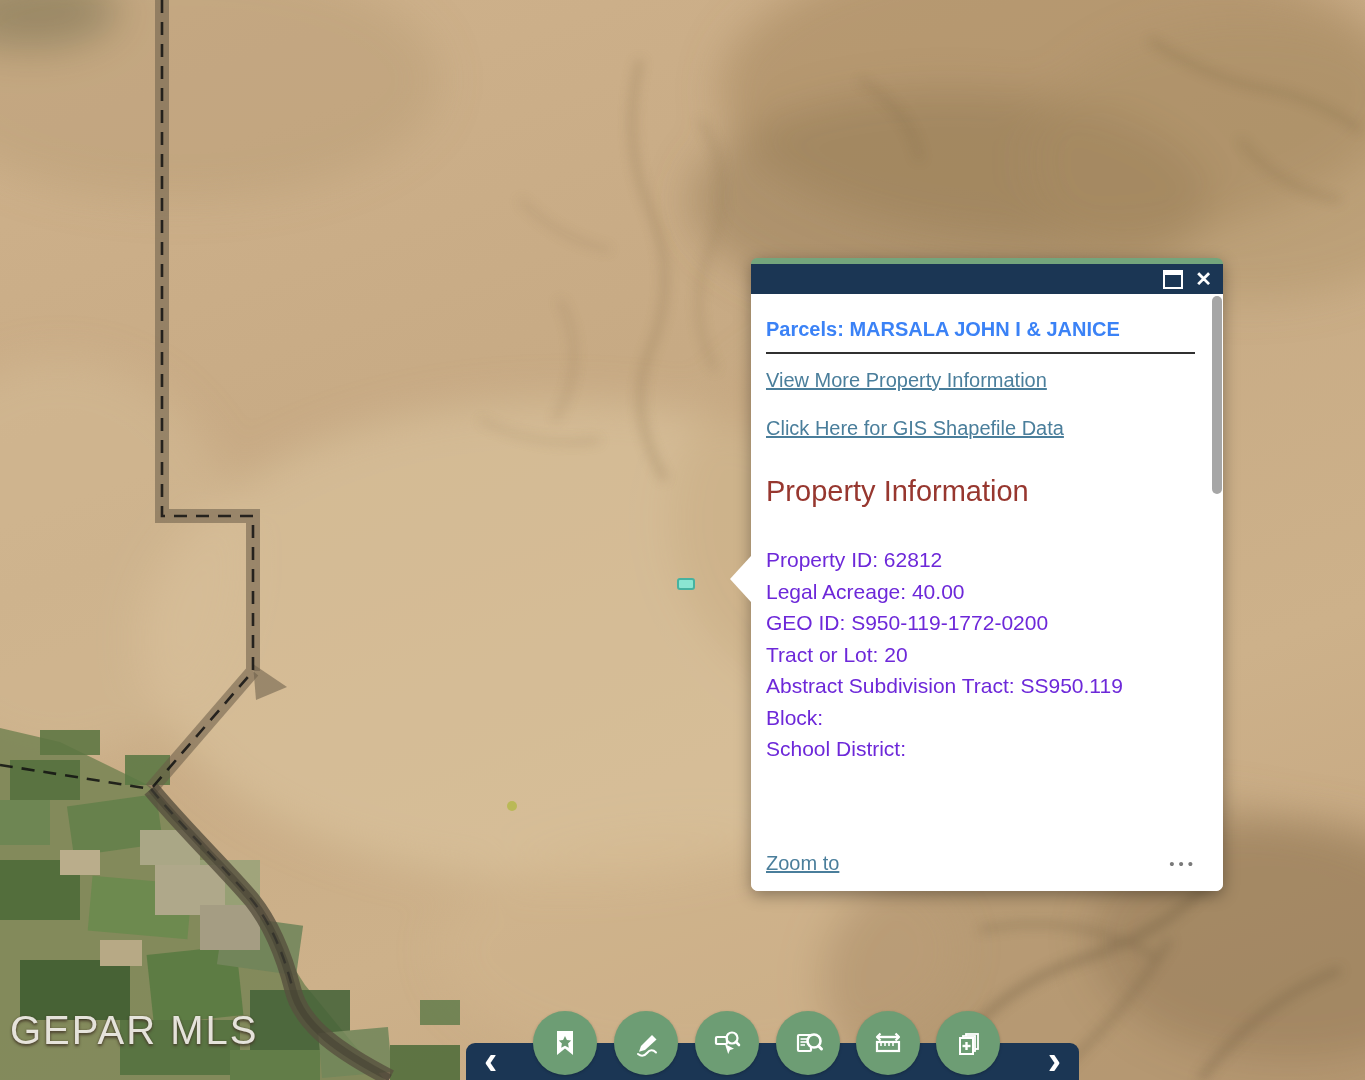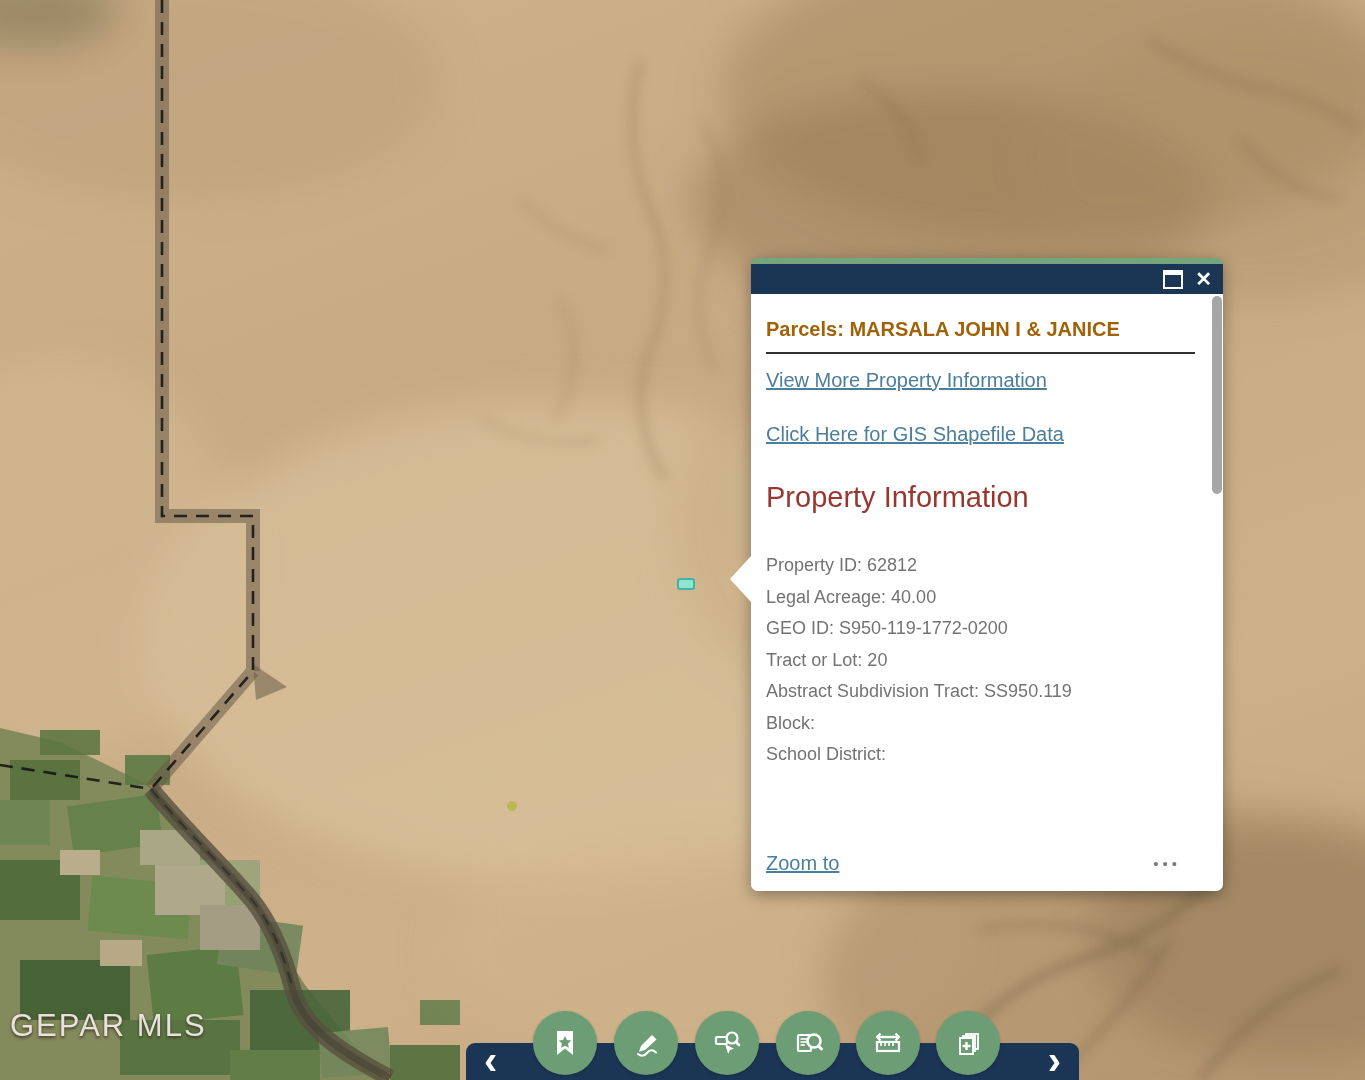--- a/index.html
+++ b/index.html
@@ -3,49 +3,49 @@
 <meta charset="utf-8">
 <style>
   html,body{margin:0;padding:0;width:1365px;height:1080px;overflow:hidden;
     font-family:"Liberation Sans",sans-serif;}
   body{background:linear-gradient(160deg,#cfb28c 0%,#c7aa84 38%,#cdb18a 70%,#c3a47e 100%);position:relative;}
   .abs{position:absolute;}
 
   
   #terrain{position:absolute;inset:0;width:1365px;height:1080px;}
 
-  .watermark{left:10px;top:1008px;font-size:31px;letter-spacing:2px;color:rgba(250,248,242,.88);
+  .watermark{left:10px;top:1008px;font-size:40px;letter-spacing:2px;color:rgba(250,248,242,.88);
     text-shadow:0 2px 3px rgba(70,58,42,.9),0 0 2px rgba(70,58,42,.55);}
 
   .map-marker{left:677px;top:578px;width:18px;height:12px;background:#8ae6d2;
     border:2px solid #46b2a0;border-radius:3px;box-sizing:border-box;}
 
   
   .popup{left:751px;top:258px;width:472px;height:633px;border-radius:7px;
     box-shadow:0 4px 16px rgba(0,0,0,.35);}
   .popup-pointer{position:absolute;left:-21px;top:298px;width:0;height:0;
     border-top:23px solid transparent;border-bottom:23px solid transparent;border-right:21px solid #fff;}
   .popup-accent{height:6px;background:#74a57c;border-radius:7px 7px 0 0;}
   .popup-header{height:30px;background:#1b3654;display:flex;justify-content:flex-end;
     align-items:center;gap:12px;padding-right:11px;}
   .hdr-btn{cursor:pointer;display:flex;align-items:center;justify-content:center;}
   .max-glyph{width:16px;height:12px;border:2px solid #fff;border-top-width:5px;display:block;}
   .close-btn{color:#fff;font-size:20px;font-weight:bold;line-height:20px;}
   .popup-body{position:absolute;top:36px;bottom:0;left:0;right:0;background:#fff;
     border-radius:0 0 7px 7px;overflow:hidden;}
   .popup-content{padding:23px 28px 0 15px;}
-  .popup-title{font-size:20px;font-weight:bold;color:#a16207;line-height:24px;}
+  .popup-title{font-size:20px;font-weight:bold;color:#3b82f6;line-height:24px;}
   .title-sep{border-top:2px solid #303030;margin-top:11px;}
   .plink{display:block;color:#4a7e9b;text-decoration:underline;font-size:20px;line-height:24px;cursor:pointer;}
   .link1{margin-top:14px;}
-  .link2{margin-top:30px;}
+  .link2{margin-top:24px;}
   .section-heading{margin:34px 0 0 0;font-size:29px;line-height:35px;font-weight:normal;color:#97372f;}
   .details{margin-top:35px;}
-  .details div{font-size:18px;line-height:31.5px;color:#737373;}
-  .popup-footer{position:absolute;bottom:0;left:0;right:16px;height:39px;background:#fff;
+  .details div{font-size:21px;line-height:31.5px;color:#6d28d9;}
+  .popup-footer{position:absolute;bottom:0;left:0;right:0;height:39px;background:#fff;
     border-radius:0 0 7px 7px;display:flex;align-items:center;justify-content:space-between;
     padding:0 26px 8px 15px;}
   .zoom-to{color:#4a7e9b;text-decoration:underline;font-size:20px;cursor:pointer;}
   .dots{color:#7a7a7a;font-size:15px;letter-spacing:4px;cursor:pointer;line-height:15px;}
   .popup-scrollbar{position:absolute;right:1px;top:2px;width:10px;height:198px;
     background:#a6a6a6;border-radius:5px;}
 
   
   .toolbar{left:466px;top:1043px;width:613px;height:37px;background:#1b3654;border-radius:9px 9px 0 0;}
   .chev{position:absolute;top:0;color:#fff;font-size:40px;font-weight:bold;line-height:34px;cursor:pointer;}

